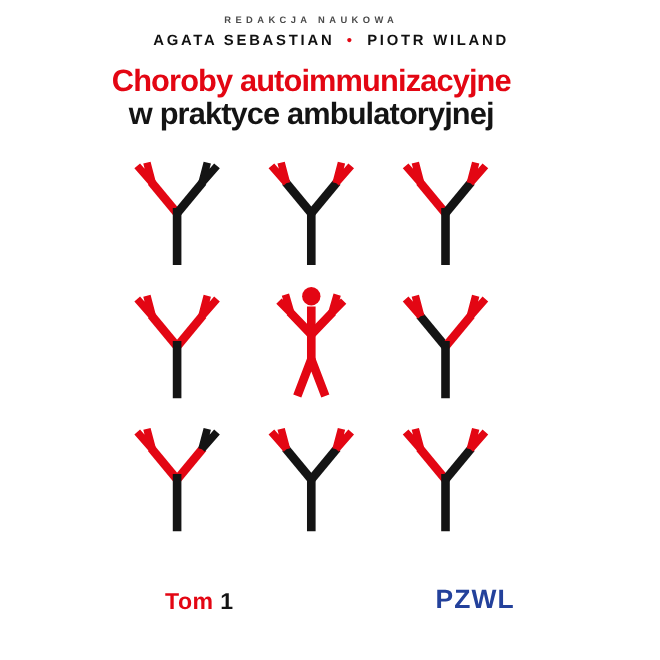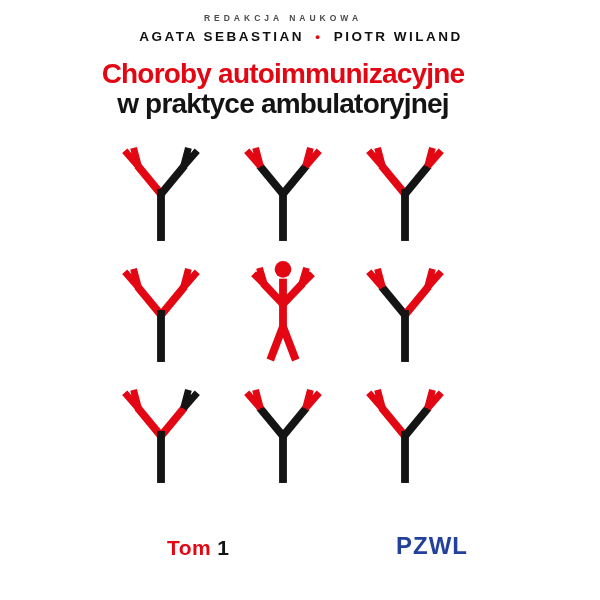--- a/index.html
+++ b/index.html
@@ -21,21 +21,21 @@
   .title .t2{ display:block; color:var(--black); }
   .grid{
     display:grid; grid-template-columns:repeat(3,122px); grid-auto-rows:121px;
     width:366px; margin:18px 0 0 100px;
   }
   .cell{ display:flex; align-items:flex-start; justify-content:center; }
   .foot{
     position:absolute; left:150px; right:132px; bottom:40px;
     display:flex; justify-content:space-between; align-items:flex-end;
   }
-  .tom{ font-size:21px; font-weight:bold; letter-spacing:0.5px;margin-left:17px; }
+  .tom{ font-size:21px; font-weight:bold; letter-spacing:0.5px; }
   .tom .tom-word{ color:var(--red); margin-right:6px; }
   .tom .tom-num{ color:var(--black); }
   .pub{
     font-size:24px; font-weight:bold; letter-spacing:1px; color:var(--publisher_blue);margin-left:44px;
   }
 </style>
 </head>
 <body>
 
 <div class="cover" style="--red: #e30613; --black: #141414; --publisher_blue: #23419b; --kicker_gray: #4b4b4b;">

